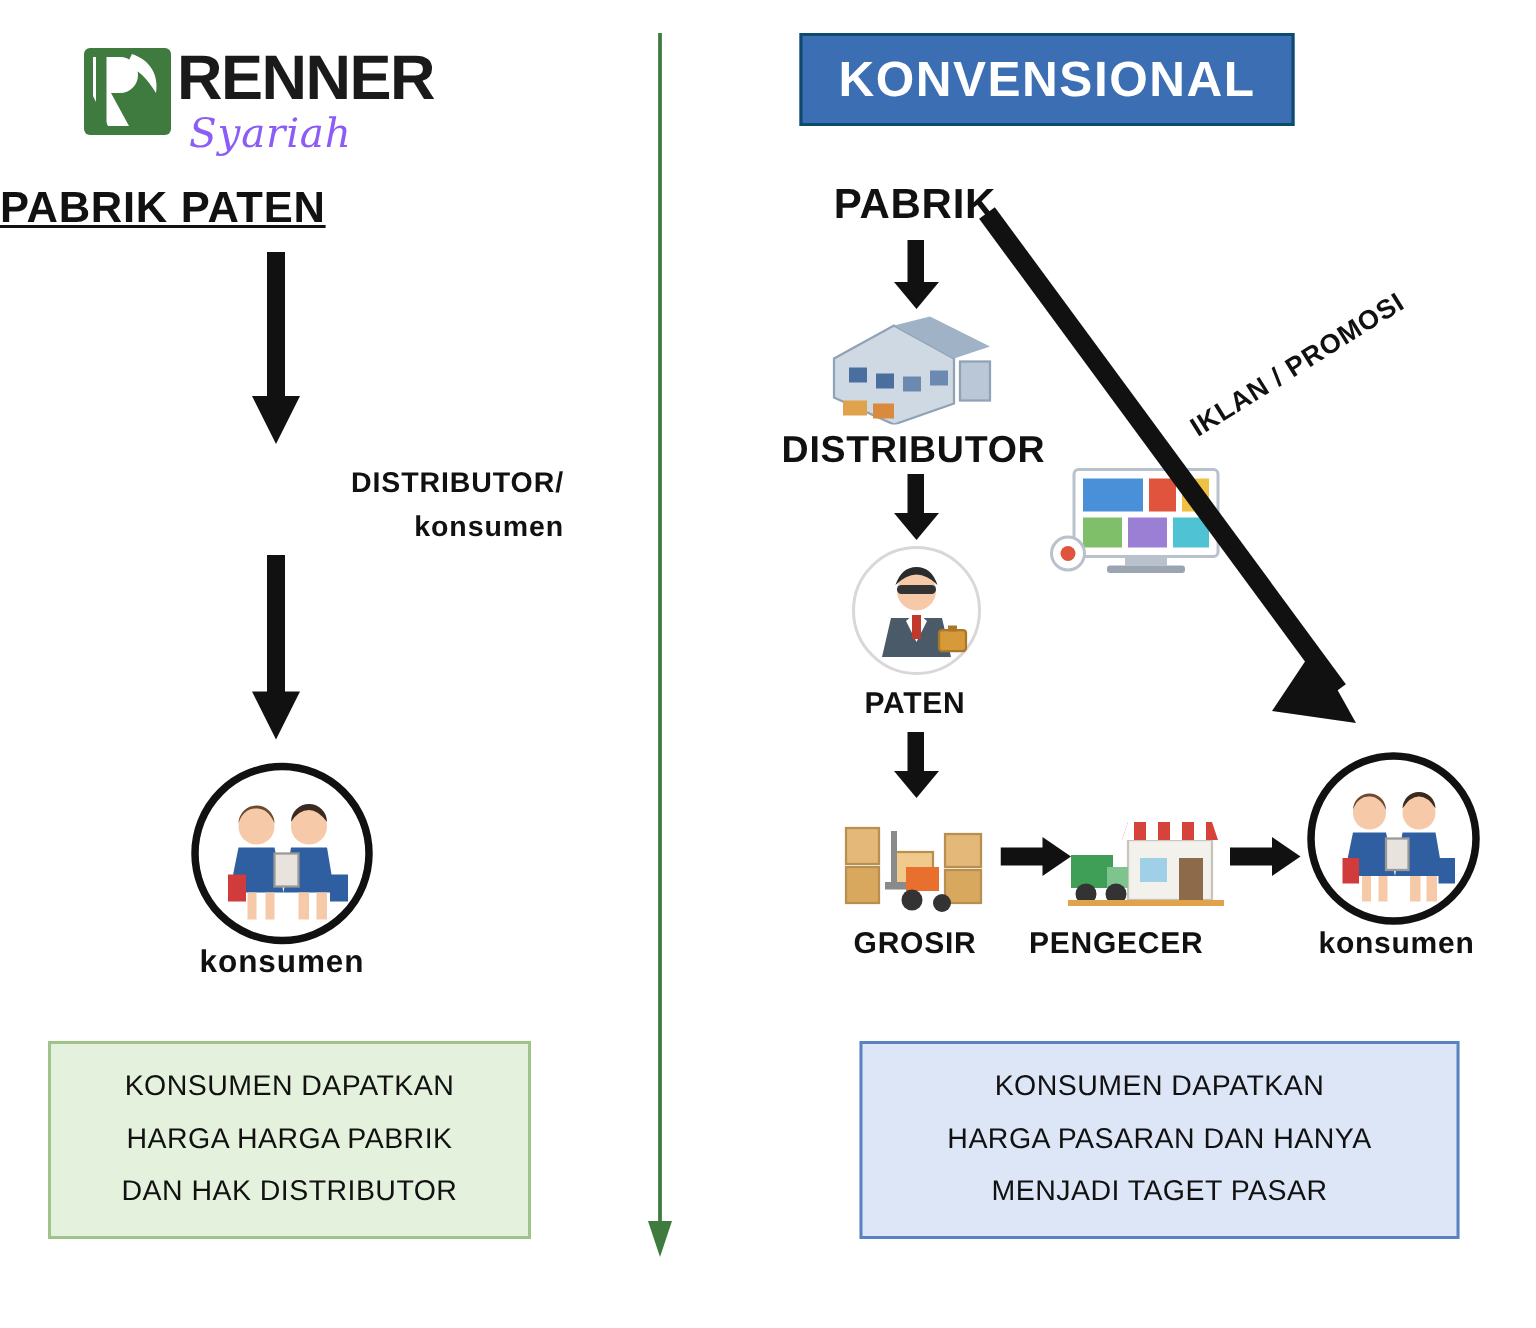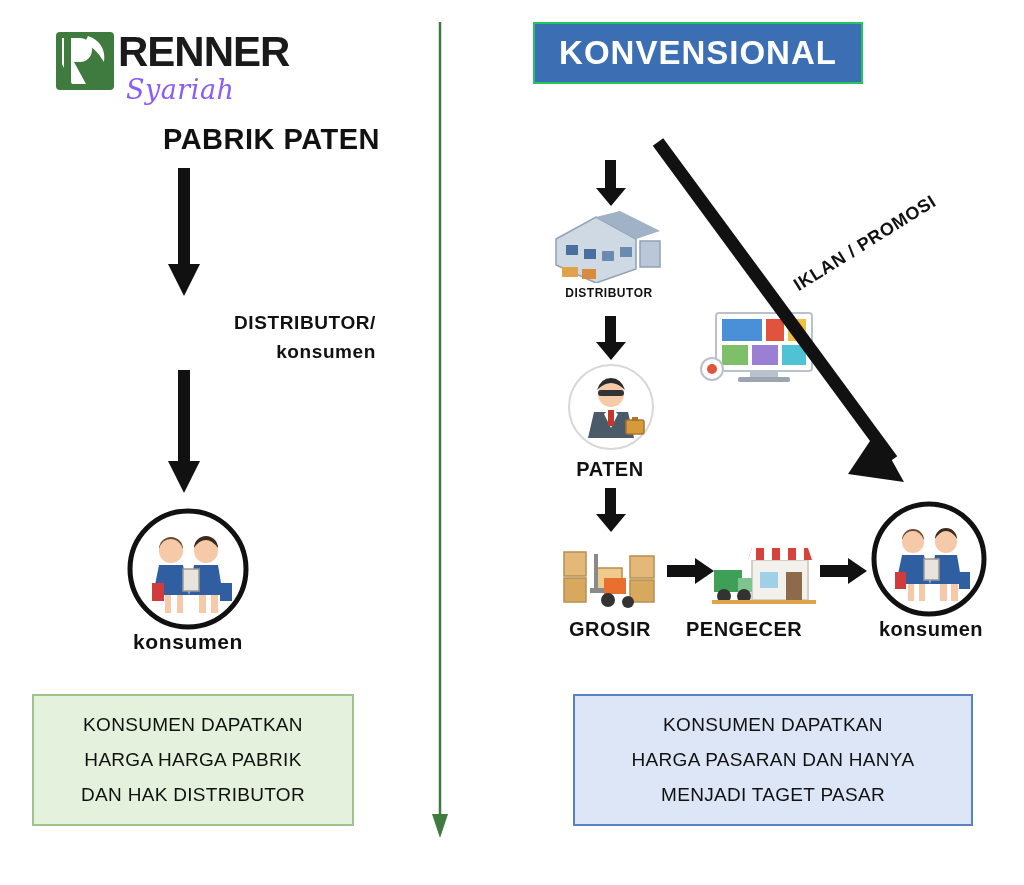--- a/index.html
+++ b/index.html
@@ -59,25 +59,26 @@
     font-style: italic;
     font-size: 27px;
     color: #8b5cf6;
     letter-spacing: 0.5px;
   }
   .pabrik-paten {
     position: absolute;
     left: 0;
     top: 123px;
     width: 380px;
-    text-align: right;
+    text-align: left;
     font-size: 29px;
     font-weight: bold;
     color: #111;
     letter-spacing: 0.5px;
+    text-decoration: underline;
   }
   .left-arrow-1 {
     position: absolute;
     left: 166px;
     top: 168px;
     width: 36px;
     height: 130px;
   }
   .dist-konsumen {
     position: absolute;
@@ -154,21 +155,21 @@
     width: 554px;
     height: 885px;
   }
   .konv-banner {
     position: absolute;
     left: 63px;
     top: 22px;
     width: 330px;
     height: 62px;
     background: #3c6eb4;
-    border: 2px solid #22c55e;
+    border: 2px solid #0c4a6e;
     box-sizing: border-box;
     display: flex;
     align-items: center;
     justify-content: center;
     text-align: right;
   }
   .konv-banner span {
     color: #ffffff;
     font-size: 33px;
     font-weight: bold;
@@ -198,21 +199,21 @@
     top: 205px;
     width: 120px;
     height: 78px;
   }
   .lbl-distributor {
     position: absolute;
     left: 50px;
     top: 286px;
     width: 178px;
     text-align: center;
-    font-size: 12px;
+    font-size: 25px;
     font-weight: bold;
     color: #111;
     letter-spacing: 0.5px;
   }
   .arrow-dist-agen {
     position: absolute;
     left: 124px;
     top: 316px;
     width: 34px;
     height: 46px;
@@ -420,20 +421,21 @@
     <line x1="15" y1="0" x2="15" y2="795" stroke="#3f7a3f" stroke-width="2.5"></line>
     <polygon points="7,792 23,792 15,816" fill="#3f7a3f"></polygon>
   </svg>
 
   <div class="right-col">
 
     <div class="konv-banner">
       <span>KONVENSIONAL</span>
     </div>
 
+    <div class="pabrik-label">PABRIK</div>
 
     <svg class="arrow-pabrik-dist" viewBox="0 0 34 48">
       <rect x="11" y="0" width="11" height="30" fill="#111"></rect>
       <polygon points="2,28 32,28 17,46" fill="#111"></polygon>
     </svg>
 
     <svg class="ico-distributor" viewBox="0 0 120 78">
       <polygon points="8,34 48,12 88,34 88,64 48,78 8,60" fill="#cfd9e4" stroke="#8fa2b6" stroke-width="1.5"></polygon>
       <polygon points="48,12 88,34 112,26 72,6" fill="#9fb2c6"></polygon>
       <rect x="18" y="40" width="12" height="10" fill="#4a6f9e"></rect>

